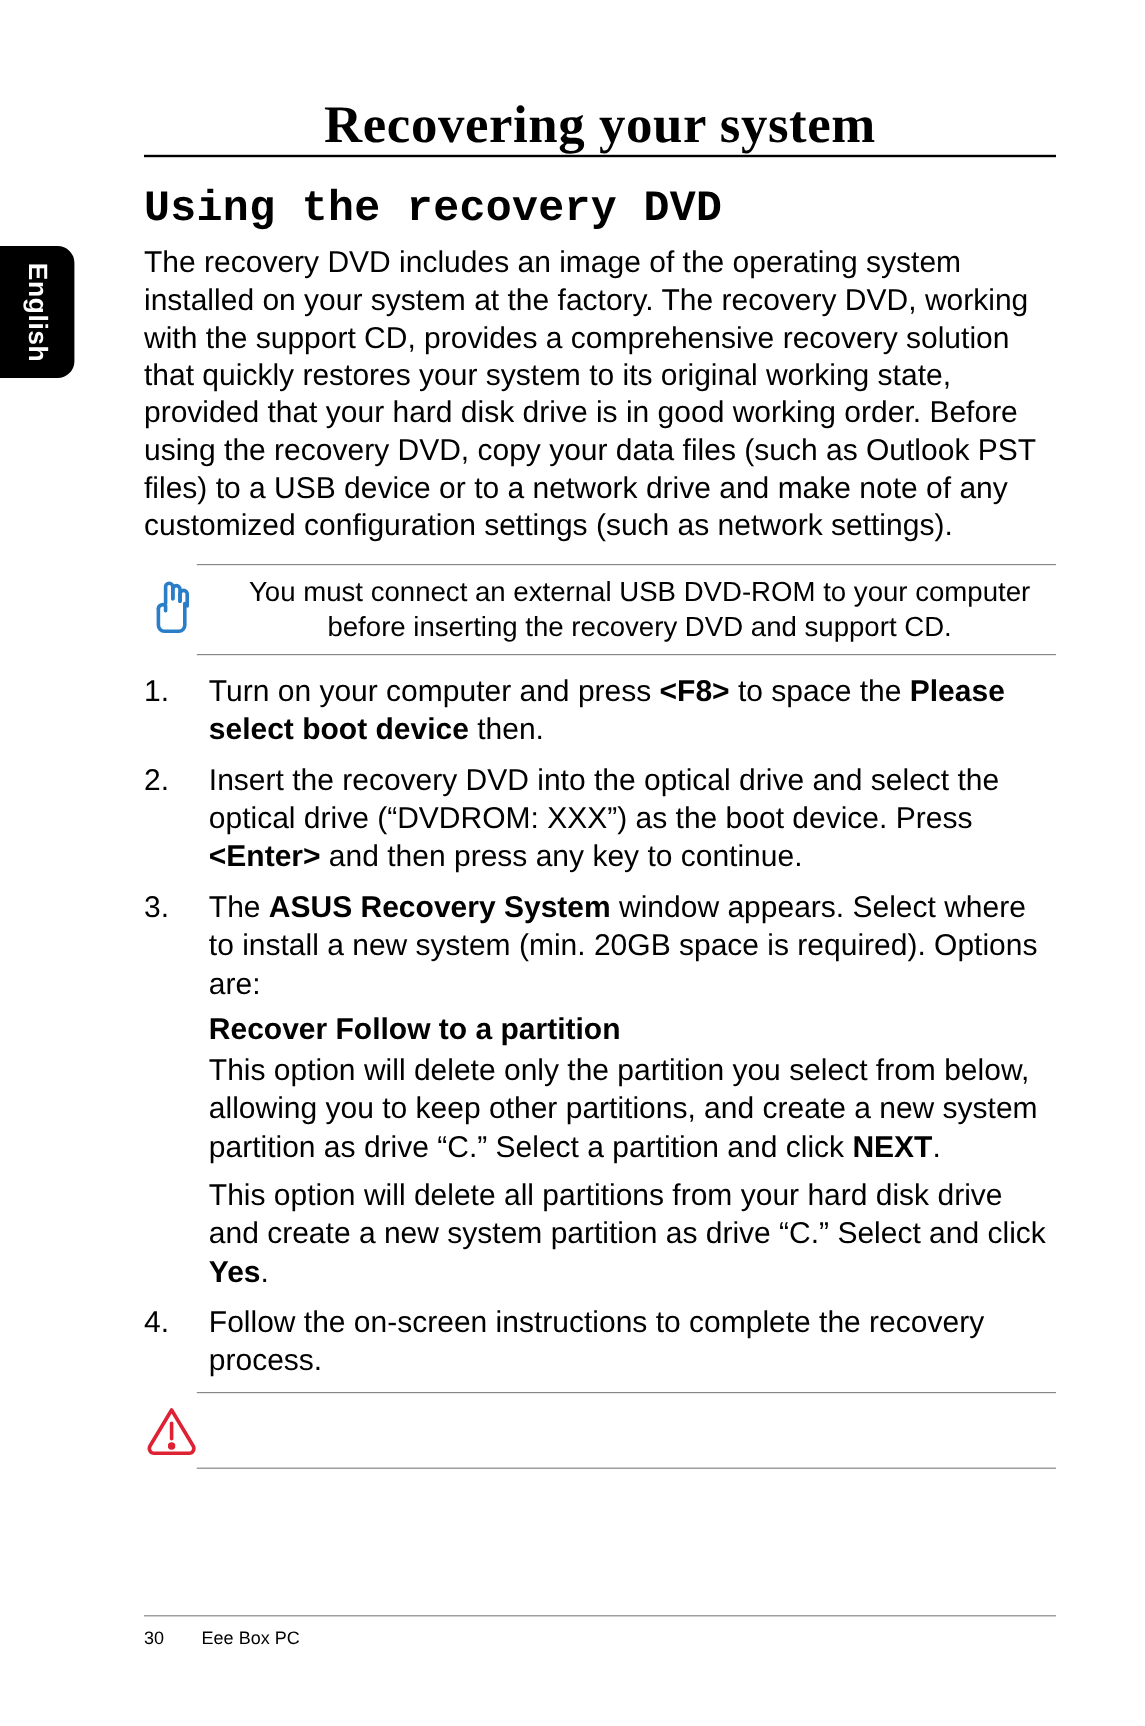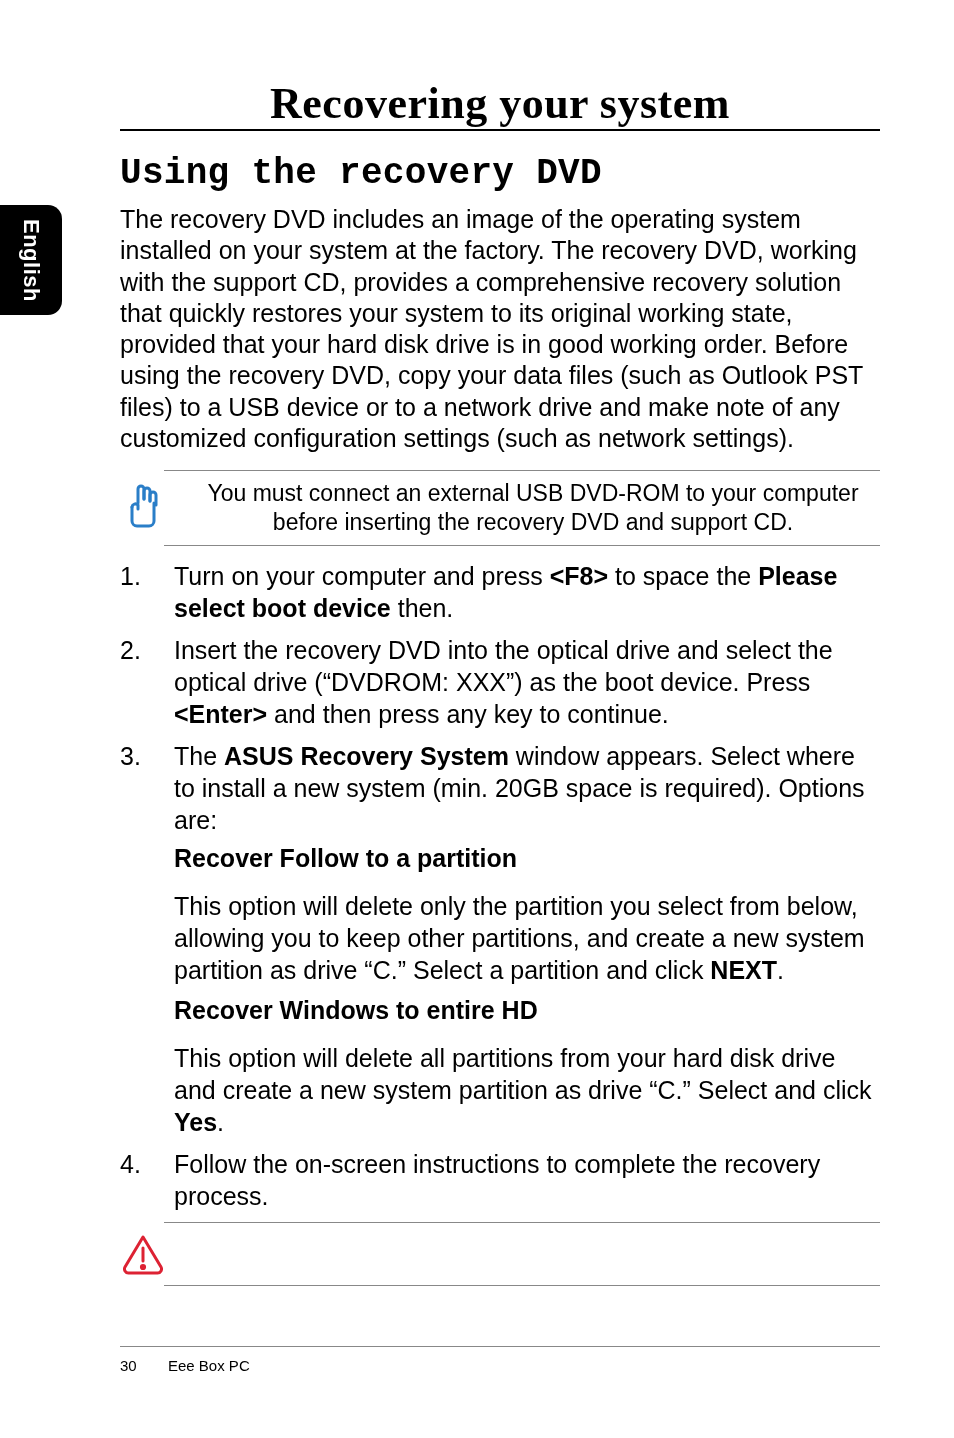--- a/index.html
+++ b/index.html
@@ -96,21 +96,21 @@
     content: counter(step) ".";
     position: absolute;
     left: 0;
     top: 0;
   }
   .sub {
     margin-top: 6px;
     margin-bottom: 4px;
   }
   .sub-title { font-weight: 700; }
-  .sub-body { margin-top: 16px; margin-bottom: 8px; }
+  .sub-body { margin-top: 2px; margin-bottom: 8px; }
   .b { font-weight: 700; }
   .footer {
     position: absolute;
     left: 120px;
     bottom: 64px;
     width: 760px;
     border-top: 1px solid #888;
     padding-top: 10px;
     font-size: 15px;
     display: flex;
@@ -161,21 +161,20 @@
     </li>
     <li>
       <span>The </span><span class="b">ASUS Recovery System</span><span> window appears. Select where to install a new system (min. 20GB space is required). Options are:</span>
       <div class="sub">
         <div class="sub-title">Recover Follow to a partition</div>
         <div class="sub-body">
           <span>This option will delete only the partition you select from below, allowing you to keep other partitions, and create a new system partition as drive “C.” Select a partition and click </span><span class="b">NEXT</span><span>.</span>
         </div>
       </div>
       <div class="sub">
-        <div class="sub-title">Recover Windows to entire HD</div>
         <div class="sub-body">
           <span>This option will delete all partitions from your hard disk drive and create a new system partition as drive “C.” Select and click </span><span class="b">Yes</span><span>.</span>
         </div>
       </div>
     </li>
     <li>
       <span>Follow the on-screen instructions to complete the recovery process.</span>
     </li>
   </ol>
 

